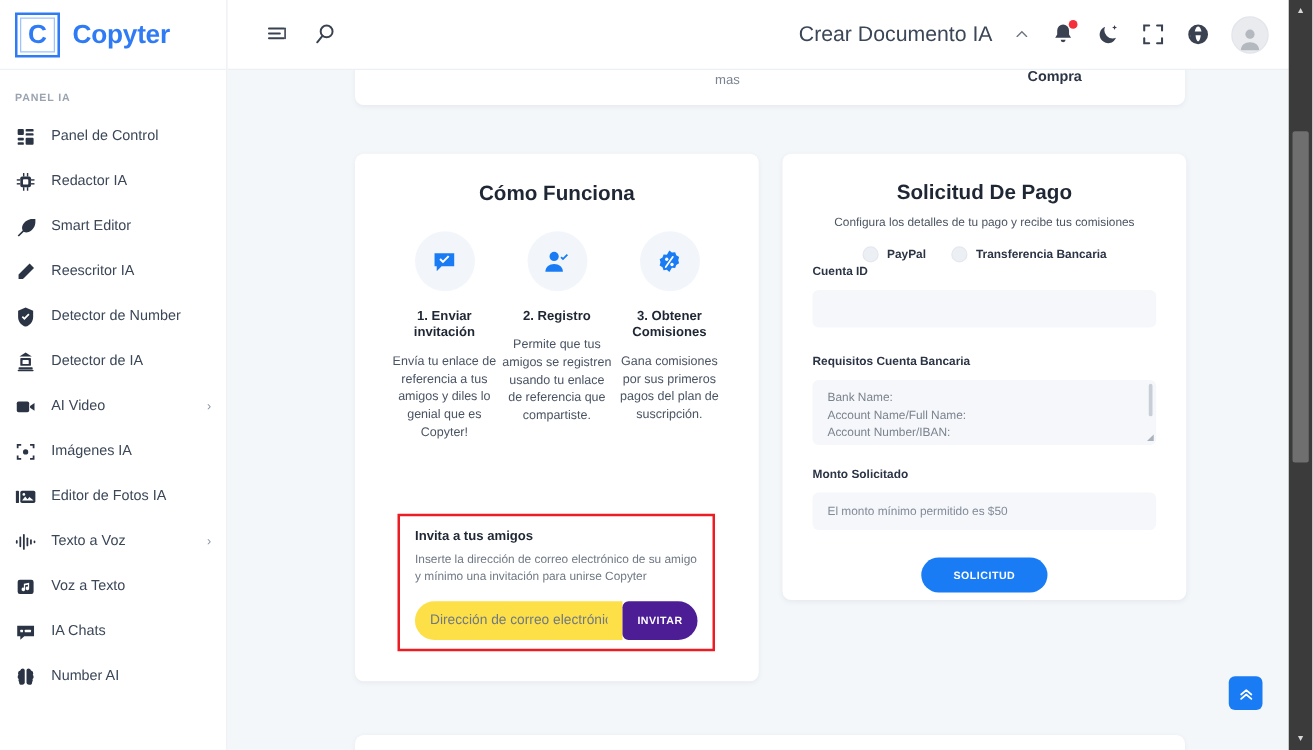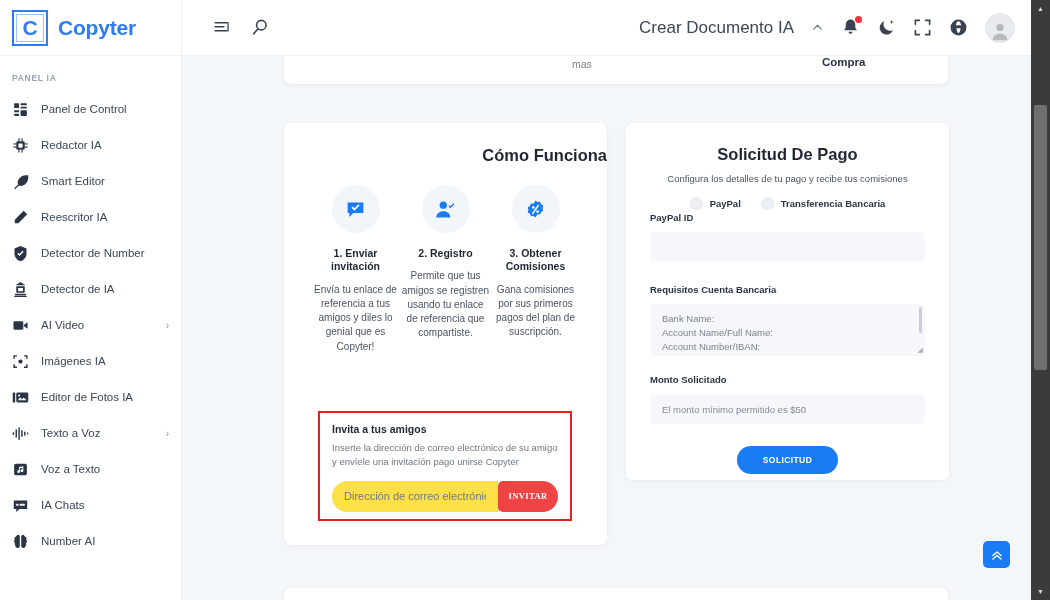--- a/index.html
+++ b/index.html
@@ -93,21 +93,21 @@
   }
 
   
   .card-top { left: 102px; top: -42px; width: 664px; height: 70px; }
   .card-top-inner { position: relative; height: 100%; }
   .ct-mas { position: absolute; left: 288px; top: 44px; font-size: 10.5px; color: #7a838f; }
   .ct-compra { position: absolute; left: 538px; top: 42px; font-size: 11.5px; font-weight: 700; color: #2b3445; text-align: center; }
 
   
   .card-how { left: 102px; top: 67px; width: 323px; height: 422px; }
-  .how-title { text-align: right; font-size: 16.5px; font-weight: 700; color: #1f2734; padding-top: 23px; }
+  .how-title { text-align: center; font-size: 16.5px; font-weight: 700; color: #1f2734; padding-top: 23px; }
   .steps { display: flex; justify-content: center; gap: 0; padding: 20px 22px 0 22px; }
   .step { width: 90px; text-align: center; }
   .step-ico-wrap {
     width: 48px; height: 48px; border-radius: 50%;
     background: #f2f6fb; margin: 0 auto 14px auto;
     display: flex; align-items: center; justify-content: center;
   }
   .step-ico-wrap svg { width: 21px; height: 21px; color: #1a7cf5; display: block; }
   .step-title { font-size: 10.5px; font-weight: 700; color: #1f2734; line-height: 1.28; margin-bottom: 9px; }
   .step-desc { font-size: 10px; color: #4a5463; line-height: 1.42; }
@@ -126,24 +126,24 @@
   .invite-input {
     flex: 1; border: none; outline: none;
     background: #fde047;
     border-radius: 16px 0 0 16px;
     padding: 0 12px; font-size: 11px; color: #5c6573;
     font-family: "Liberation Sans", sans-serif;
   }
   .invite-input::placeholder { color: #6f7884; }
   .invite-btn {
     width: 80px; border: none; cursor: pointer;
-    background: #ef4444; color: #ffffff;
+    background: #4c1d95; color: #ffffff;
     border-radius: 5px 16px 16px 5px;
     font-size: 8.5px; font-weight: 700; letter-spacing: 0.4px;
-    font-family: Liberation Serif, serif;
+    font-family: Liberation Sans, sans-serif;
   }
 
   
   .card-pay { left: 444px; top: 67px; width: 323px; height: 357px; padding: 22px 24px 0 24px; }
   .pay-title { text-align: center; font-size: 16.5px; font-weight: 700; color: #1f2734; }
   .pay-sub { text-align: center; font-size: 9.5px; color: #4c5563; margin-top: 9px; }
   .pay-methods { display: flex; justify-content: center; gap: 20px; margin-top: 13px; }
   .pm { display: flex; align-items: center; gap: 7px; cursor: pointer; }
   .pm-radio { width: 13px; height: 13px; border-radius: 50%; background: #eceff4; border: 1px solid #e4e8ee; flex: 0 0 13px; }
   .pm-label { font-size: 9.5px; font-weight: 700; color: #2b3445; white-space: nowrap; }
@@ -489,21 +489,21 @@
                 <rect x="11.2" y="5.6" width="1.6" height="13" rx="0.8" transform="rotate(35 12 12)" fill="#fff"></rect>
               </svg>
           </div>
           <div class="step-title">3. Obtener Comisiones</div>
           <div class="step-desc">Gana comisiones por sus primeros pagos del plan de suscripción.</div>
         </div>
       </div>
 
       <div class="invite-box">
         <div class="invite-title">Invita a tus amigos</div>
-        <div class="invite-sub">Inserte la dirección de correo electrónico de su amigo y envíele una invitación pago unirse Copyter</div>
+        <div class="invite-sub">Inserte la dirección de correo electrónico de su amigo y mínimo una invitación para unirse Copyter</div>
         <div class="invite-row">
           <input class="invite-input" type="text" placeholder="Dirección de correo electrónico" style="">
           <button class="invite-btn">INVITAR</button>
         </div>
       </div>
     </section>
 
     <section class="card card-pay">
       <h2 class="pay-title">Solicitud De Pago</h2>
       <p class="pay-sub">Configura los detalles de tu pago y recibe tus comisiones</p>
@@ -512,21 +512,21 @@
         <label class="pm">
           <span class="pm-radio"></span>
           <span class="pm-label">PayPal</span>
         </label>
         <label class="pm">
           <span class="pm-radio"></span>
           <span class="pm-label">Transferencia Bancaria</span>
         </label>
       </div>
 
-      <div class="field-label">PayPal ID</div>
+      <div class="field-label">Cuenta ID</div>
       <input class="field-input" type="text" placeholder="" style="">
 
       <div class="req-label">Requisitos Cuenta Bancaria</div>
       <div class="req-box">
         <div class="req-line">Bank Name:</div>
         <div class="req-line">Account Name/Full Name:</div>
         <div class="req-line">Account Number/IBAN:</div>
         <div class="req-scroll"></div>
         <div class="req-resize">◢</div>
       </div>

